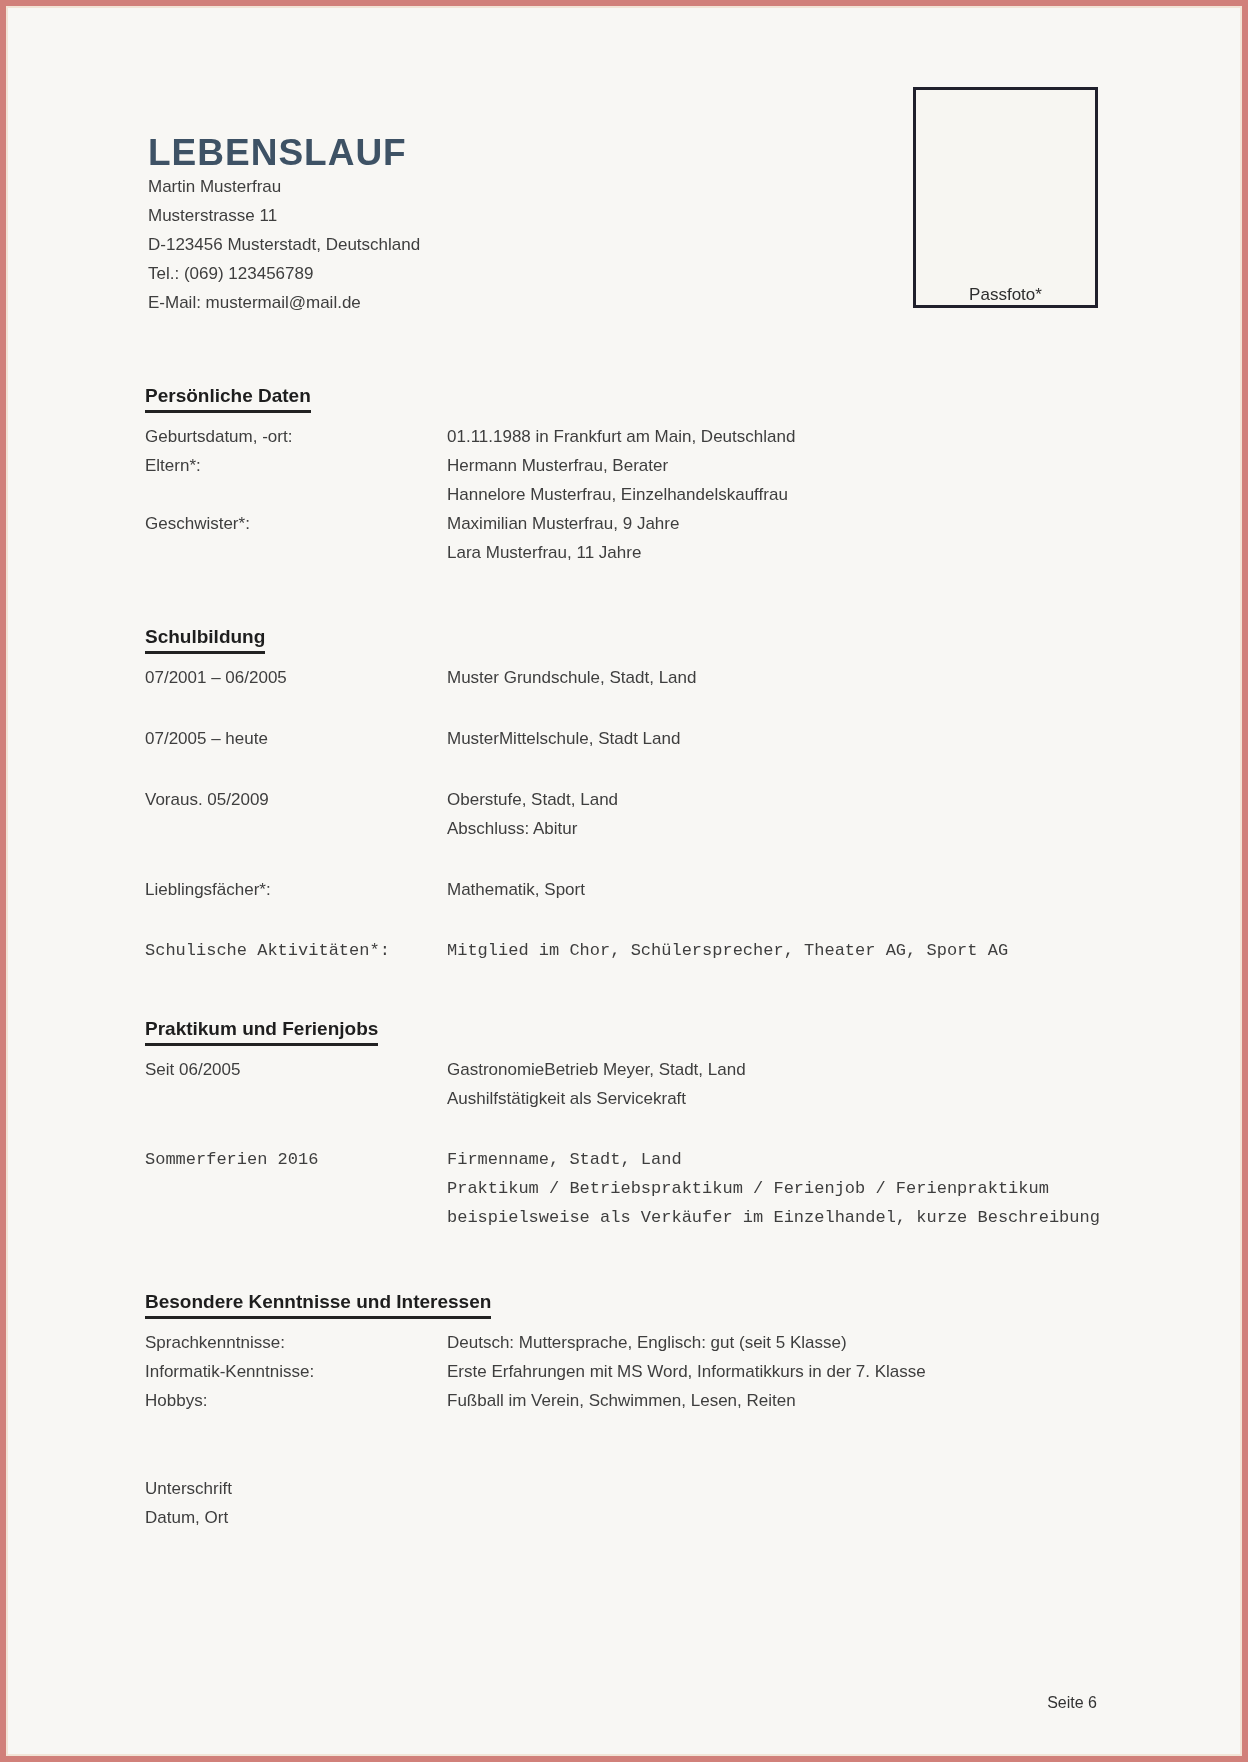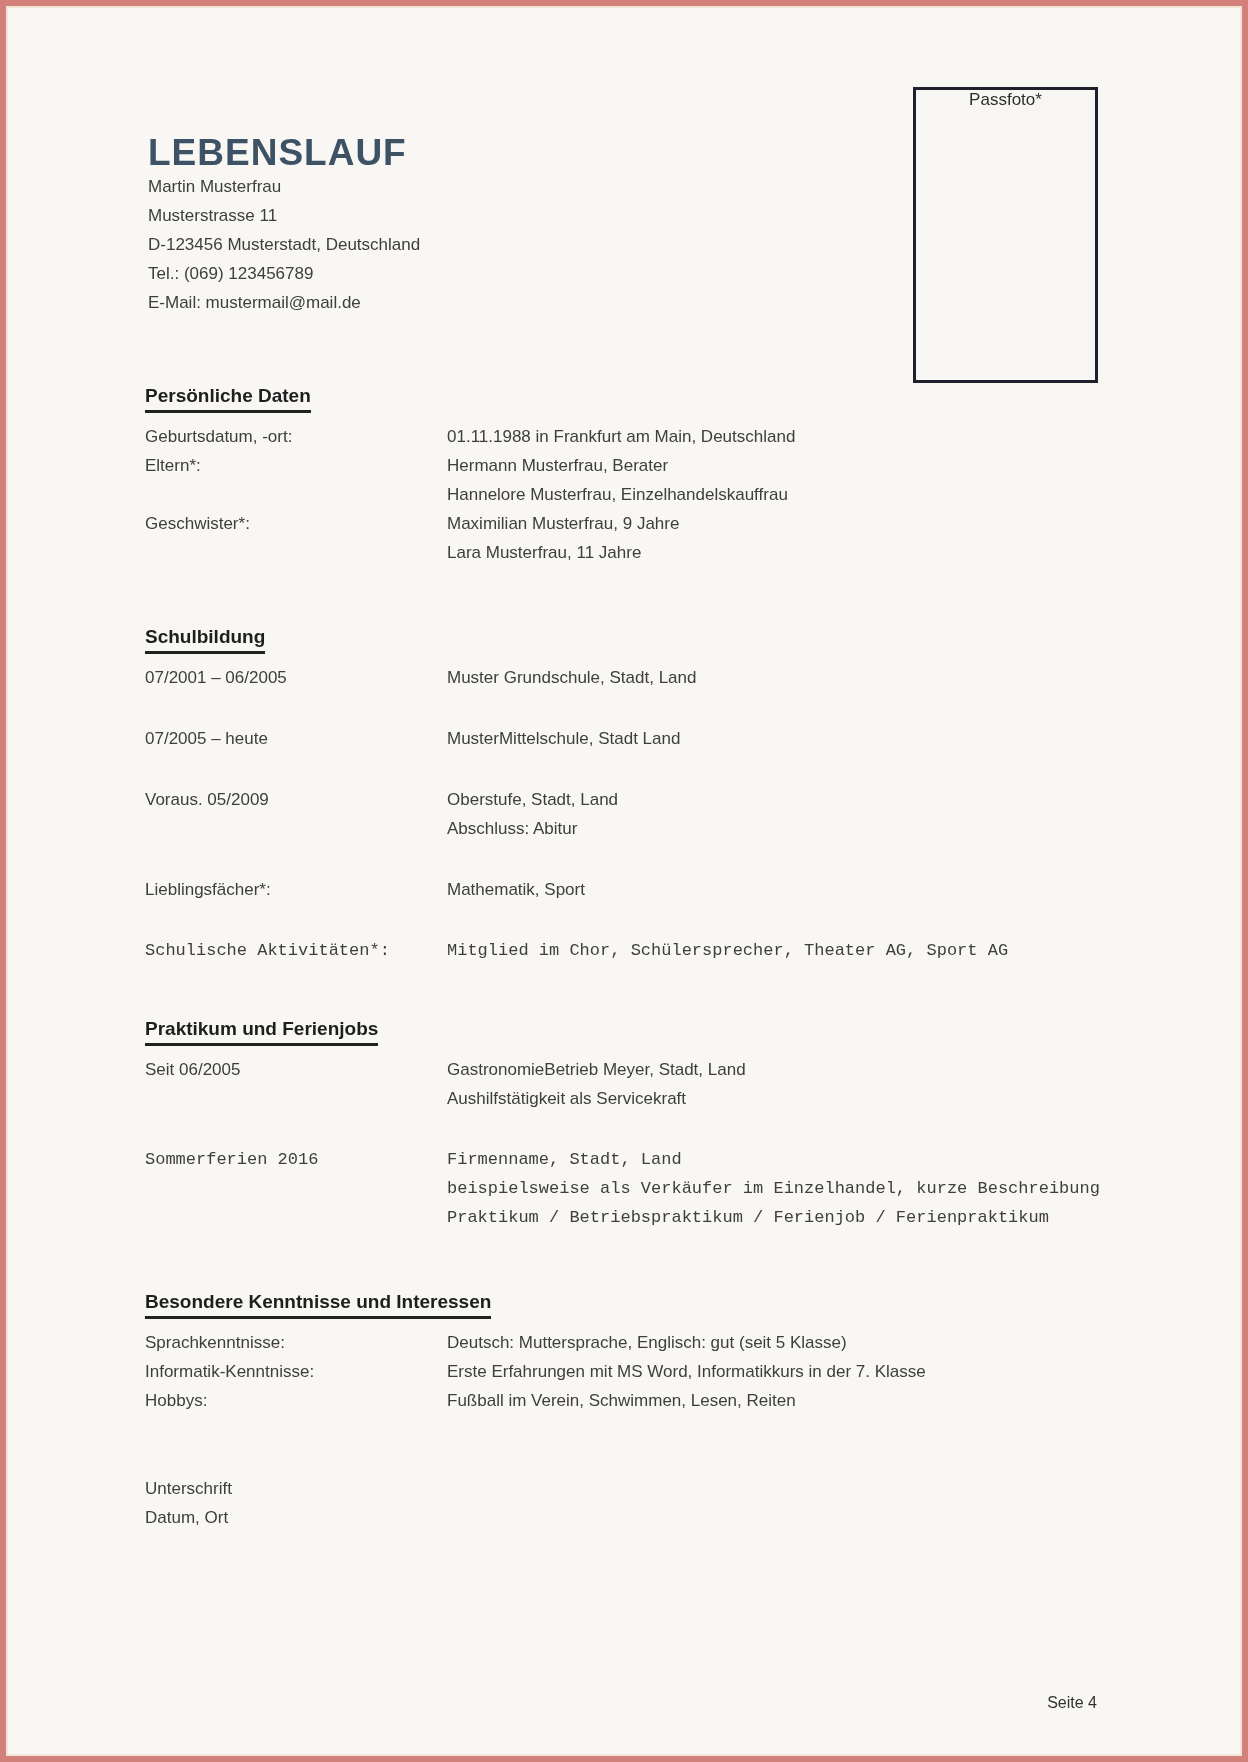--- a/index.html
+++ b/index.html
@@ -30,24 +30,24 @@
     font-size:37px;font-weight:bold;letter-spacing:1px;
     color:var(--titlecolor);
     margin-top:44px;
   }
   .contact{
     position:absolute;top:172px;left:148px;
     font-size:17px;line-height:29px;color:var(--inkbody);
   }
   .photo-box{
     position:absolute;top:87px;left:913px;
-    width:185px;height:296px;
+    width:185px;height:221px;
     border:3px solid #20202c;
     background:#f7f6f2;
-    display:flex;align-items:flex-start;justify-content:center;
+    display:flex;align-items:flex-end;justify-content:center;
     font-size:17px;color:#2e2e2e;
   }
   .section{position:absolute;left:145px;width:990px;}
   .sec-1{top:385px;}
   .sec-2{top:626px;}
   .sec-3{top:1018px;}
   .sec-4{top:1291px;}
   .sec-heading{
     display:inline-block;
     font-size:19px;font-weight:bold;color:var(--inkdark);
@@ -158,22 +158,22 @@
         <div class="row-label">Seit  06/2005</div>
         <div class="row-values">
           <div>GastronomieBetrieb Meyer, Stadt, Land</div>
           <div>Aushilfstätigkeit als Servicekraft</div>
         </div>
       </div>
       <div class="row">
         <div class="row-label">Sommerferien 2016</div>
         <div class="row-values">
           <div>Firmenname, Stadt, Land</div>
+          <div>Praktikum / Betriebspraktikum / Ferienjob / Ferienpraktikum</div>
           <div>beispielsweise als Verkäufer im Einzelhandel, kurze Beschreibung</div>
-          <div>Praktikum / Betriebspraktikum / Ferienjob / Ferienpraktikum</div>
         </div>
       </div>
     </div>
   </div>
 
   <div class="section sec-4">
     <div class="sec-heading">Besondere Kenntnisse und Interessen</div>
     <div class="rows">
       <div class="row">
         <div class="row-label">Sprachkenntnisse:</div>
@@ -194,15 +194,15 @@
         </div>
       </div>
     </div>
   </div>
 
   <div class="signature">
     <div>Unterschrift</div>
     <div>Datum, Ort</div>
   </div>
 
-  <div class="page-number">Seite 4</div>
+  <div class="page-number">Seite 6</div>
 
 </div>
 
 </body></html>

